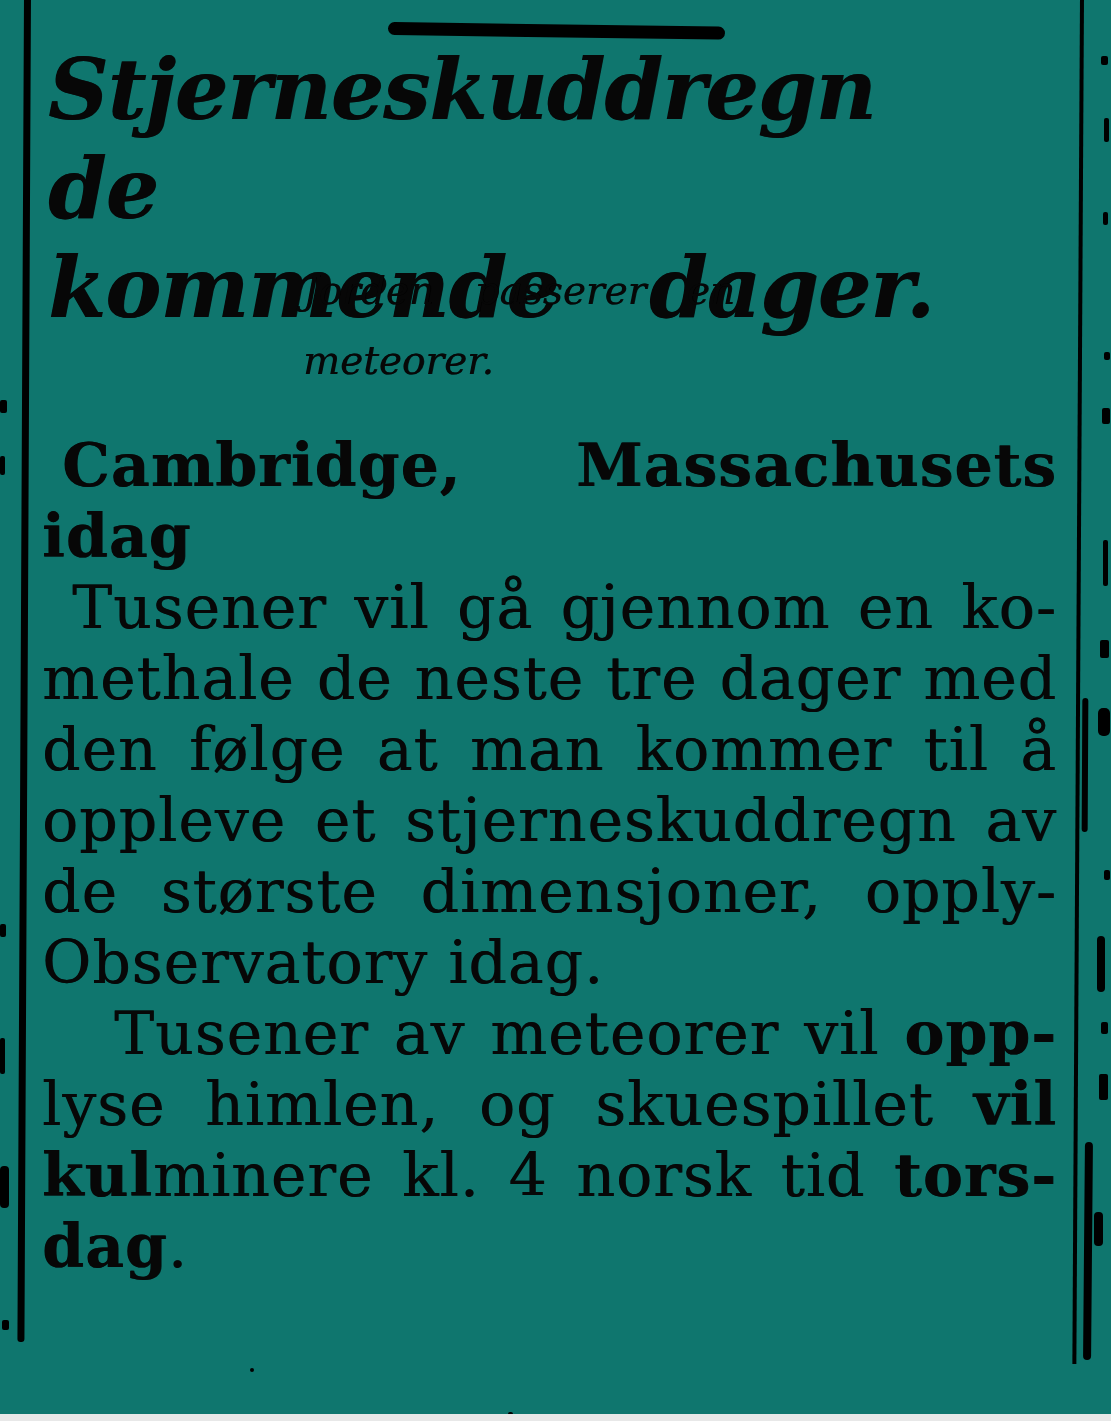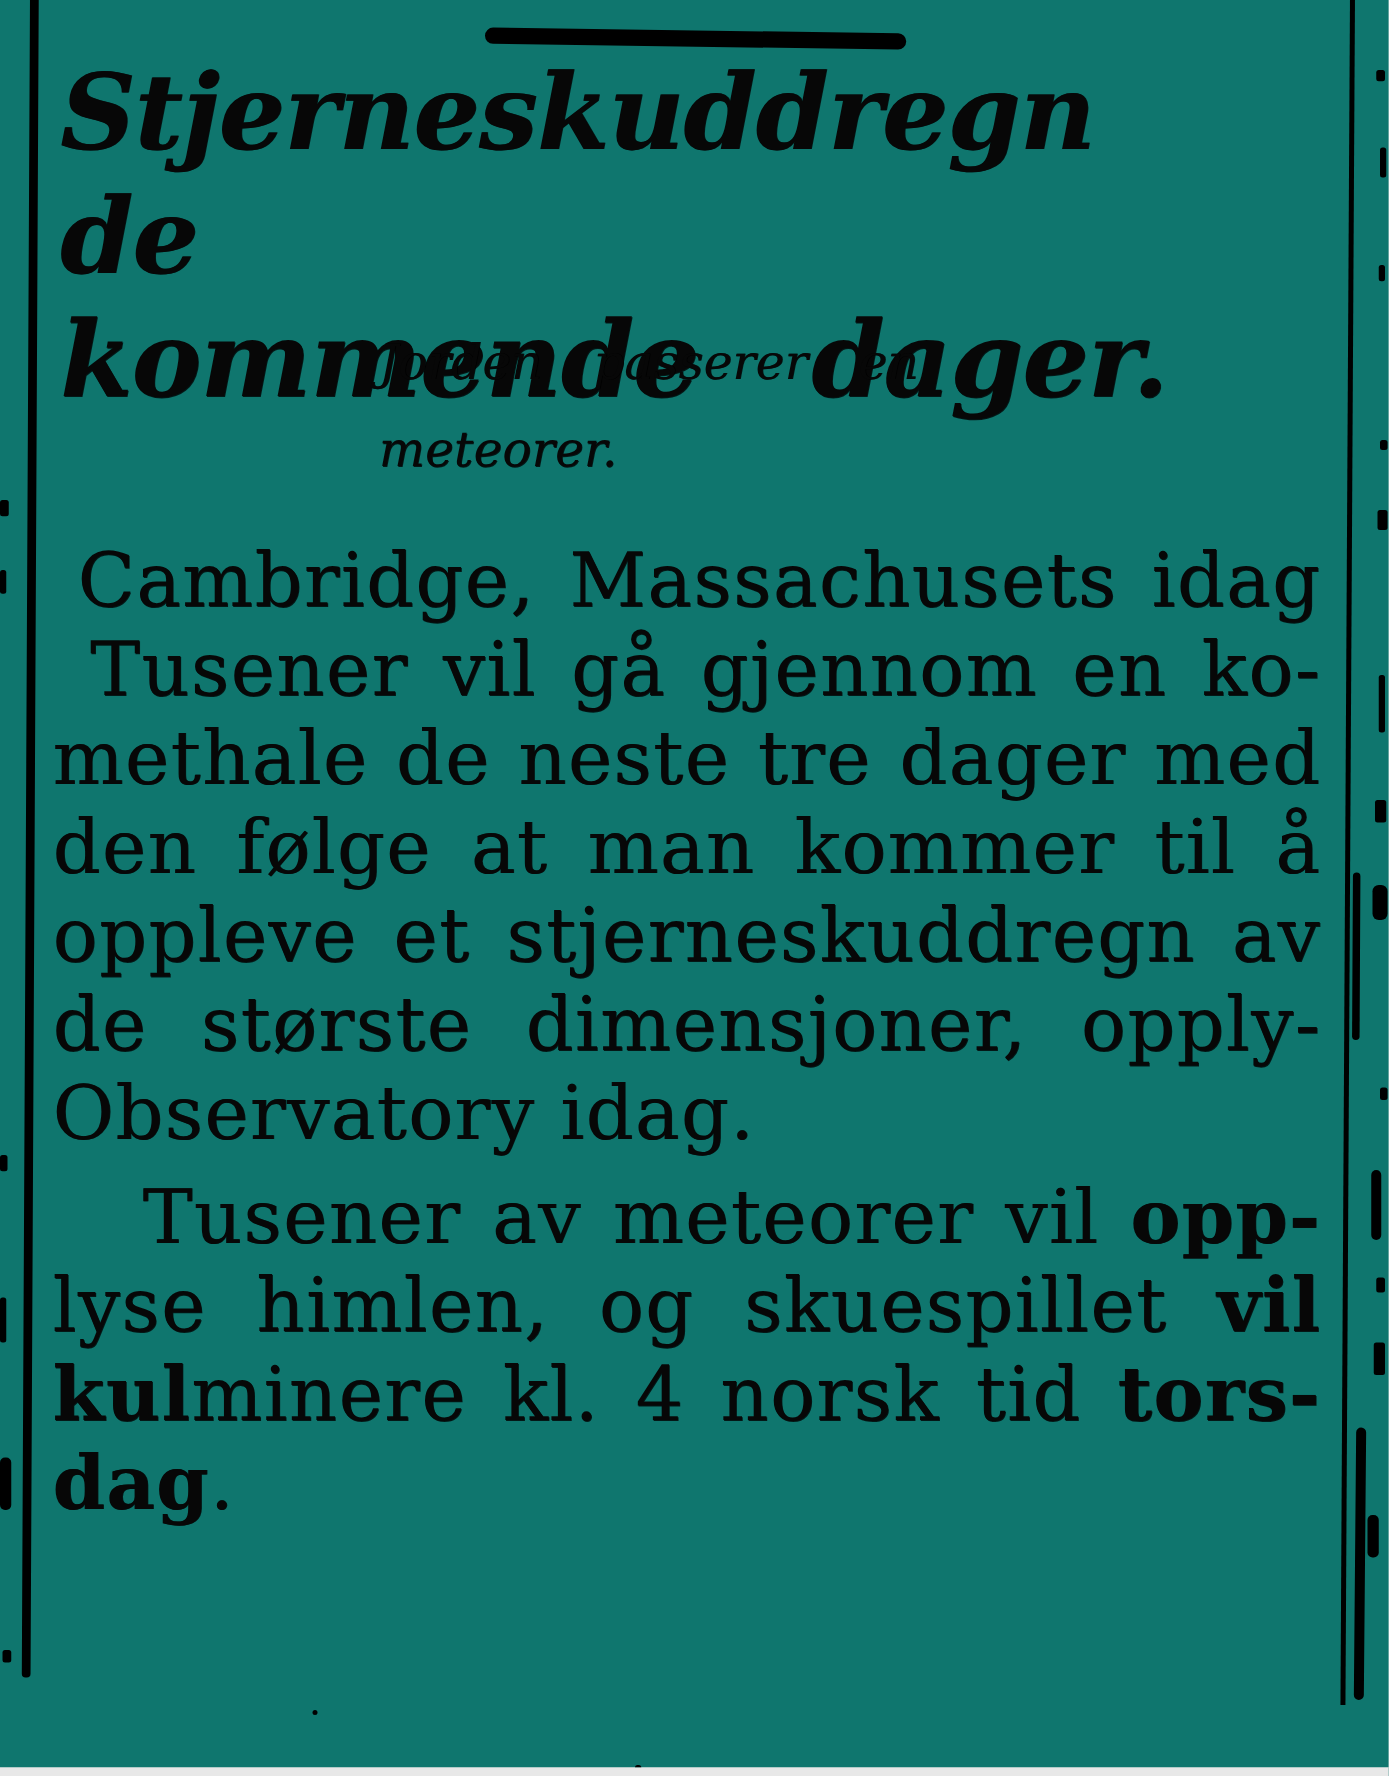--- a/index.html
+++ b/index.html
@@ -24,25 +24,25 @@
   .headline .l2{word-spacing:62px;}
   
   .subhead{position:absolute;left:303px;top:256px;width:432px;margin:0;
     font-size:39px;line-height:70px;font-style:italic;font-weight:normal;}
   .subhead .l1{text-align:justify;text-align-last:justify;}
   
   .article-body{position:absolute;left:42px;top:430px;width:1015px;
     font-size:60px;line-height:71px;letter-spacing:1px;}
   .line{white-space:normal;}
   .j{text-align:justify;text-align-last:justify;}
-  .bold{font-weight:normal;}
+  .bold{font-weight:bold;}
   .ind-date{text-indent:20px;}
   .ind-p2{text-indent:30px;}
   .ind-p3{text-indent:72px;}
-  .gap-top{margin-top:12px;}
+  .gap-top{}
   .article-body b{font-weight:bold;}
   
   .speck{position:absolute;background:#000;border-radius:2px;}
 </style>
 </head>
 <body>
 
 <div class="page">
 
   <div class="rule-left"></div>

